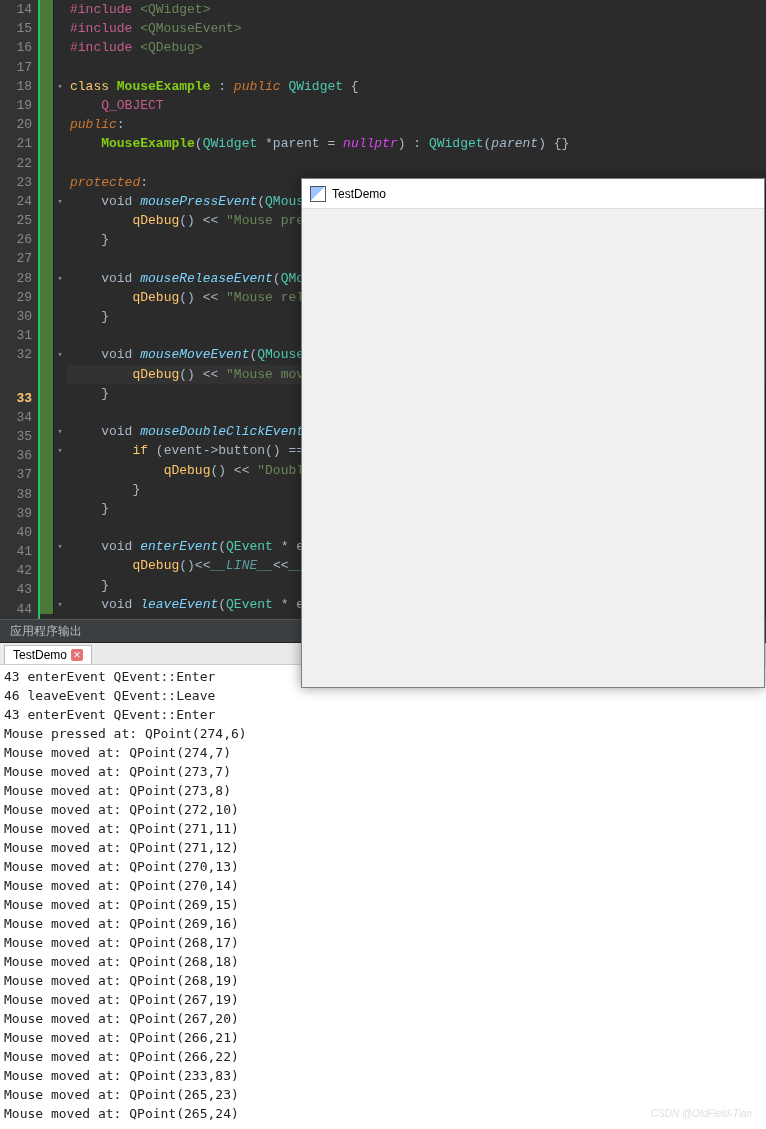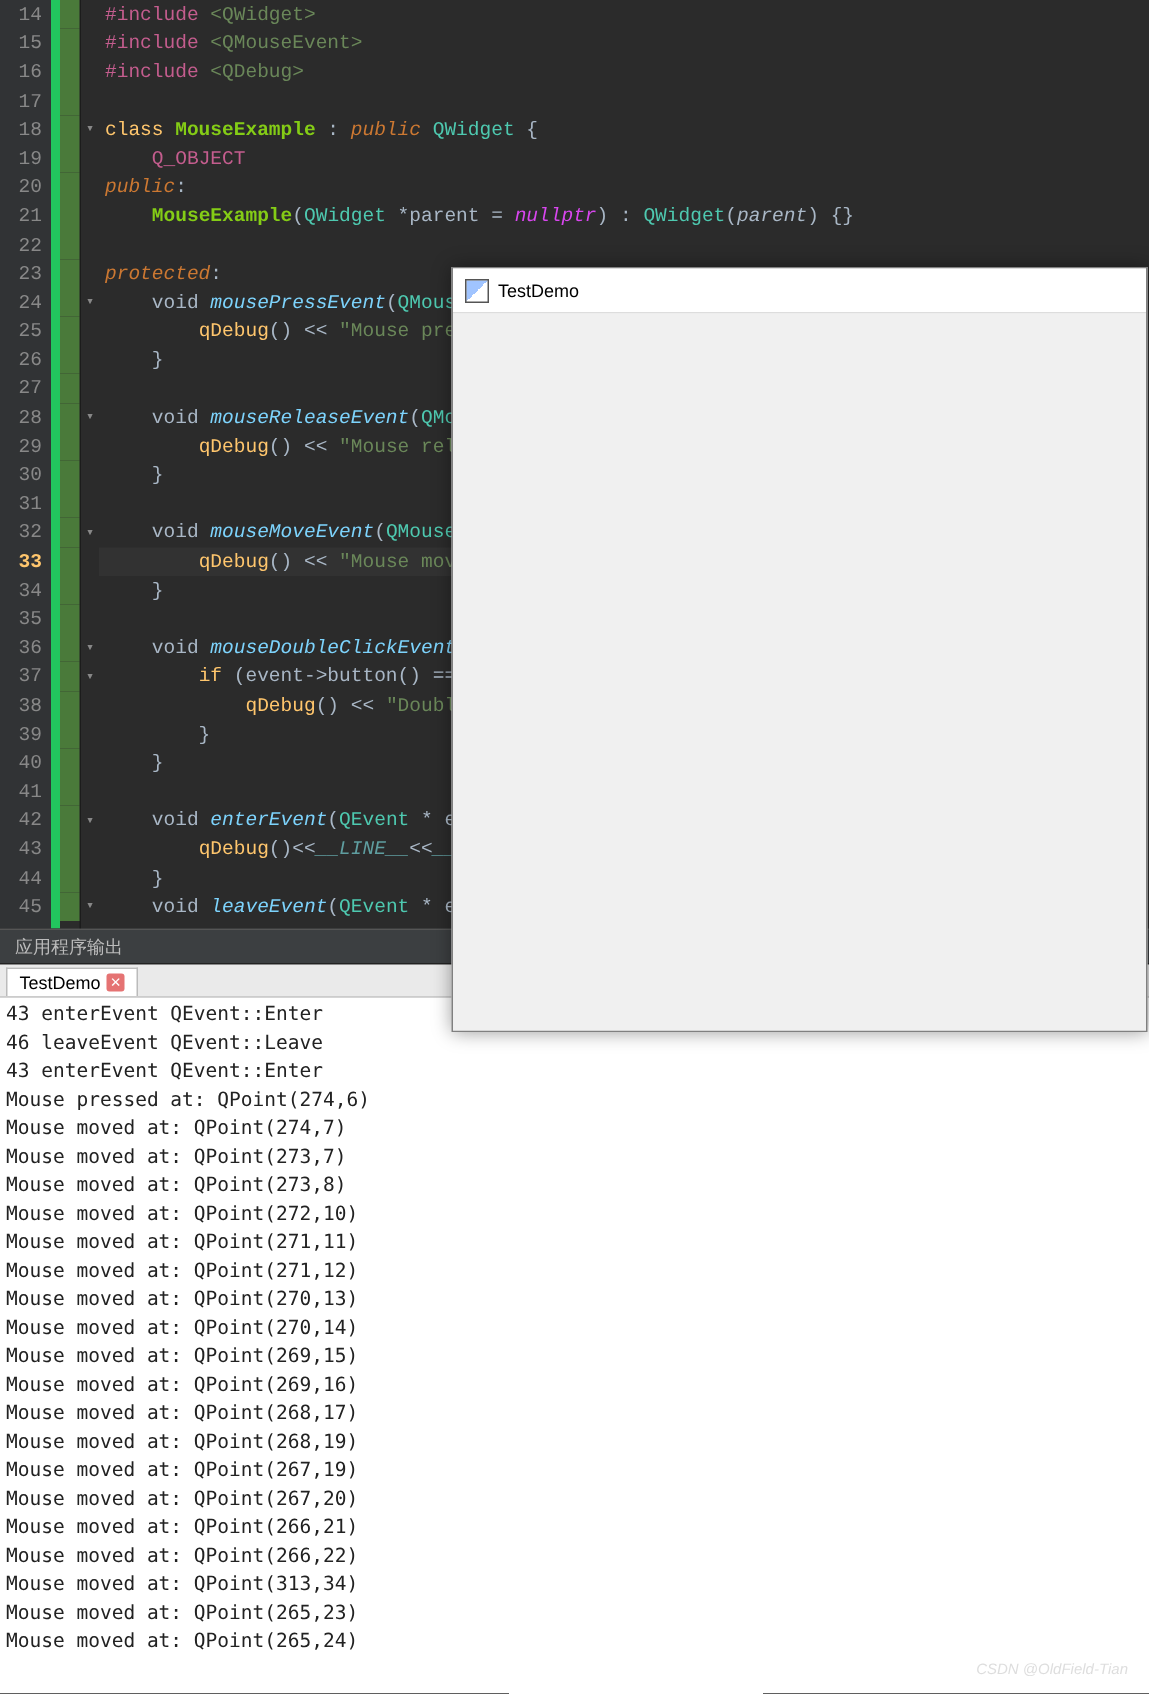--- a/index.html
+++ b/index.html
@@ -18,30 +18,31 @@
   height: 619px;
   overflow: hidden;
 }
 .gutter {
   background: #313335;
   color: #888;
   text-align: right;
   padding: 0 6px 0 4px;
   min-width: 40px;
   user-select: none;
-  border-right: 6px solid #22c55e;
+  border-right: 2px solid #22c55e;
 }
 .gutter .line {
   height: 19.2px;
   line-height: 19.2px;
   font-size: 13px;
 }
 .gutter .line.current {
   color: #ffc66d;
   font-weight: bold;
+  margin-top: 24px;
 }
 .margin {
   width: 14px;
   background: #2b2b2b;
   border-right: 1px solid #1c1c1c;
 }
 .margin .mline {
   height: 19.2px;
   width: 100%;
 }
@@ -337,26 +338,27 @@
     <div class="log-line">Mouse moved at: QPoint(273,7)</div>
     <div class="log-line">Mouse moved at: QPoint(273,8)</div>
     <div class="log-line">Mouse moved at: QPoint(272,10)</div>
     <div class="log-line">Mouse moved at: QPoint(271,11)</div>
     <div class="log-line">Mouse moved at: QPoint(271,12)</div>
     <div class="log-line">Mouse moved at: QPoint(270,13)</div>
     <div class="log-line">Mouse moved at: QPoint(270,14)</div>
     <div class="log-line">Mouse moved at: QPoint(269,15)</div>
     <div class="log-line">Mouse moved at: QPoint(269,16)</div>
     <div class="log-line">Mouse moved at: QPoint(268,17)</div>
+    <div class="log-line">Mouse moved at: QPoint(268,18)</div>
     <div class="log-line">Mouse moved at: QPoint(268,19)</div>
     <div class="log-line">Mouse moved at: QPoint(267,19)</div>
     <div class="log-line">Mouse moved at: QPoint(267,20)</div>
     <div class="log-line">Mouse moved at: QPoint(266,21)</div>
     <div class="log-line">Mouse moved at: QPoint(266,22)</div>
-    <div class="log-line">Mouse moved at: QPoint(313,34)</div>
+    <div class="log-line">Mouse moved at: QPoint(233,83)</div>
     <div class="log-line">Mouse moved at: QPoint(265,23)</div>
     <div class="log-line">Mouse moved at: QPoint(265,24)</div>
   </div>
 
 <div class="app-window">
   <div class="titlebar">
     <div class="app-icon"></div>
     <span>TestDemo</span>
   </div>
   <div class="content"></div>

